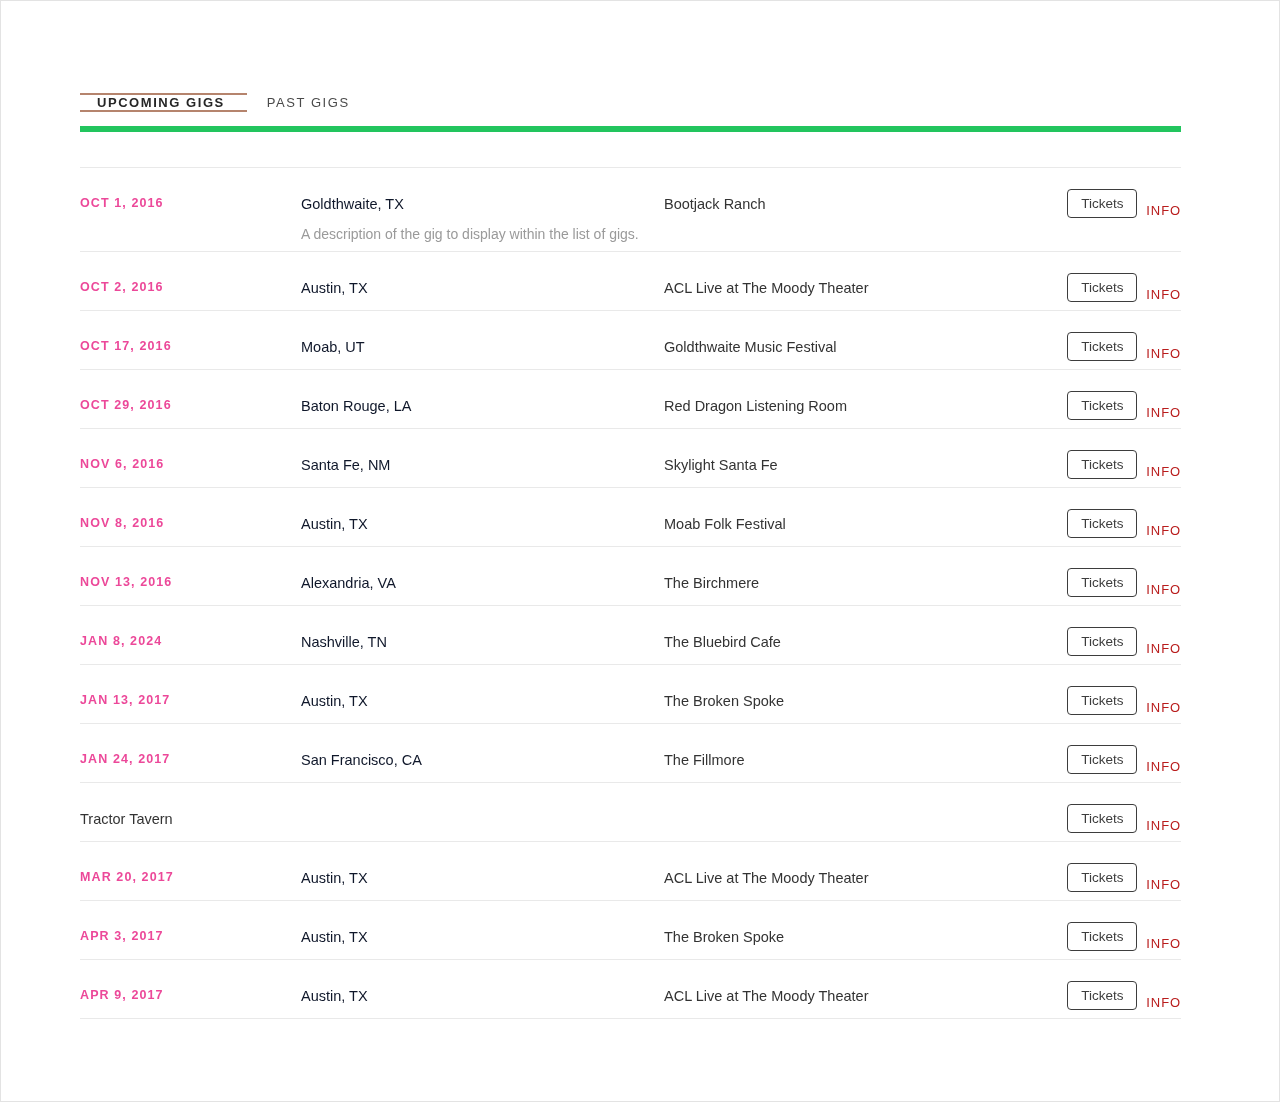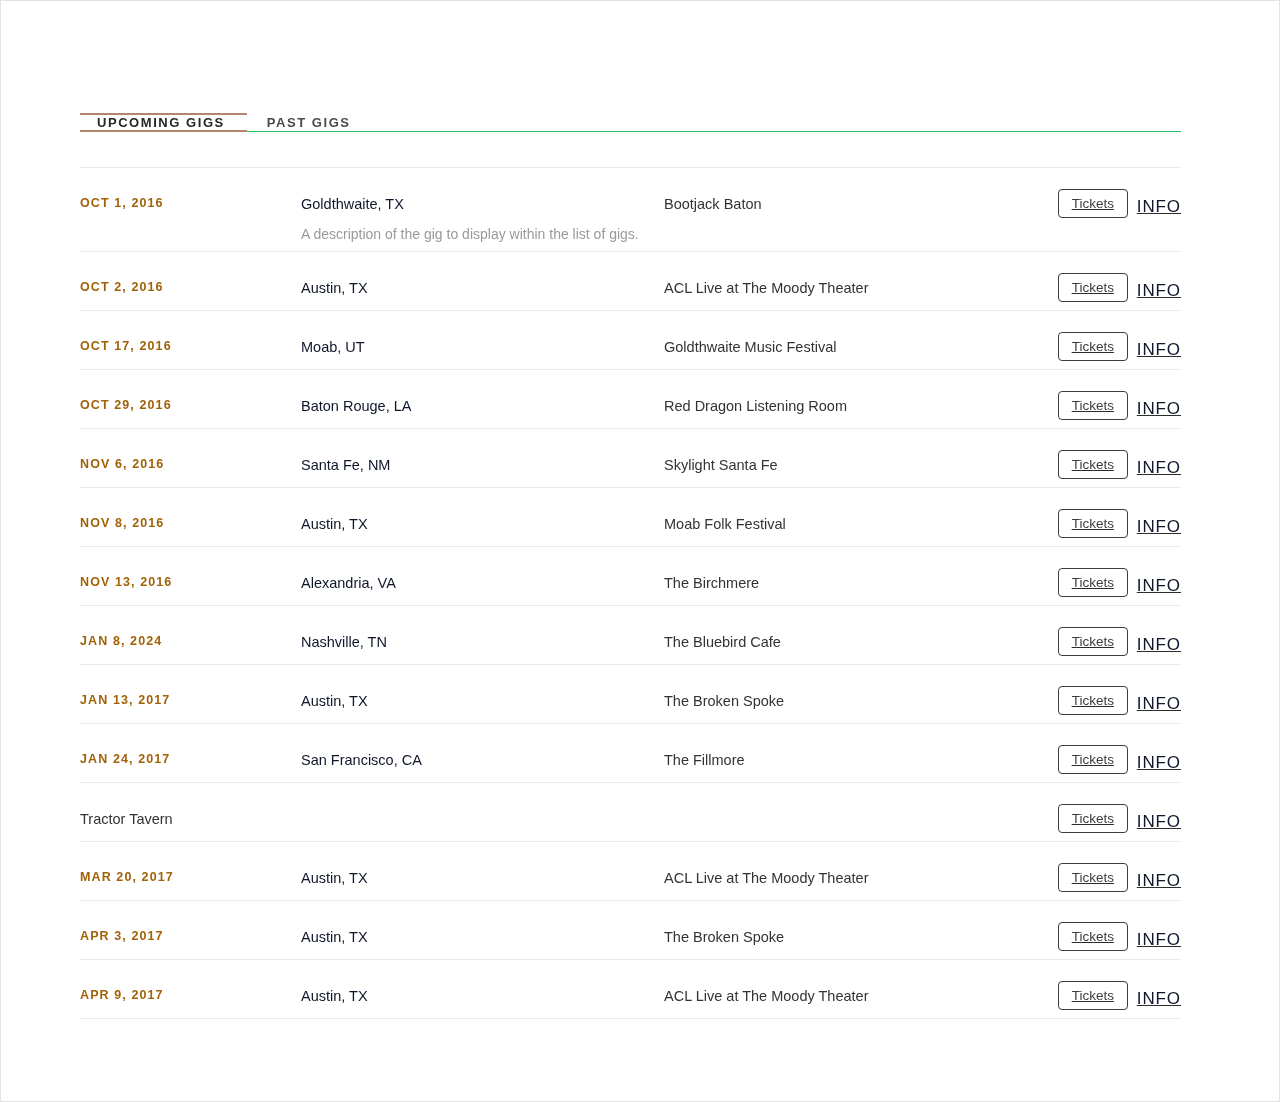--- a/index.html
+++ b/index.html
@@ -33,23 +33,23 @@
     width: 1101px;
   }
 
   
   .tab-strip {
     position: absolute;
     top: 76px;
     left: 0;
     width: 1101px;
     height: 55px;
-    border-bottom: 1px solid #22c55e;
+    border-bottom: 6px solid #22c55e;
     display: flex;
-    align-items: flex-end;
+    align-items: center;
   }
   .tab {
     display: flex;
     align-items: center;
     font-size: 13px;
     letter-spacing: 1.55px;
     text-transform: uppercase;
     cursor: pointer;
     background: transparent;
     border: none;
@@ -60,21 +60,21 @@
     color: #262626;
     font-weight: bold;
     border-top: 2px solid #b5846d;
     border-bottom: 2px solid #b5846d;
     margin-bottom: -1px;
     padding: 0 22px 0 17px;
     margin-left: 0px;
   }
   .tab.inactive {
     color: #4a4a4a;
-    font-weight: bold;
+    font-weight: normal;
     padding: 0 20px;
     border-top: 2px solid transparent;
     border-bottom: 2px solid transparent;
     margin-bottom: -1px;
   }
 
   
   .gig-list {
     position: absolute;
     top: 167px;
@@ -89,21 +89,21 @@
     padding-top: 0;
   }
   .gig-row:first-child { border-top: 1px solid #e9e9e9; margin-top: -1px; }
 
   .col-date {
     width: 221px;
     flex: 0 0 221px;
     font-size: 12.5px;
     font-weight: bold;
     letter-spacing: 1.1px;
-    color: #a16207;
+    color: #ec4899;
     padding-top: 28px;
     white-space: nowrap;
   }
   .col-city {
     width: 363px;
     flex: 0 0 363px;
     padding-top: 27px;
     padding-right: 12px;
   }
   .city-name {
@@ -122,47 +122,46 @@
     padding-top: 27px;
     font-size: 14.5px;
     color: #333333;
     line-height: 1.3;
     padding-right: 12px;
   }
   .col-actions {
     flex: 0 0 148px;
     width: 148px;
     display: flex;
-    align-items: center;
+    align-items: flex-end;
     justify-content: flex-end;
     padding-top: 21px;
     padding-right: 0px;
-    text-decoration: underline;
   }
   .tickets-btn {
     display: inline-flex;
     align-items: center;
     justify-content: center;
     width: 70px;
     height: 29px;
     border: 1px solid #3d3d3d;
     border-radius: 4px;
     background: #ffffff;
     color: #3d3d3d;
     font-size: 13.5px;
     font-family: "Liberation Sans", sans-serif;
     cursor: pointer;
     padding: 0;
     line-height: 1;
   }
   .info-link {
     margin-left: 9px;
-    font-size: 17px;
+    font-size: 13px;
     letter-spacing: 0.9px;
-    color: #0f172a;
+    color: #b91c1c;
     text-decoration: none;
     text-transform: uppercase;
     cursor: pointer;
     padding-top: 7px;
     white-space: nowrap;
   }
   .gig-row.has-desc { min-height: 85px; }
 </style>
 </head>
 <body>
@@ -179,21 +178,21 @@
       </button>
     </div>
 
     <div class="gig-list" id="gig-list">
         <div class="gig-row has-desc">
           <div class="col-date">OCT 1, 2016</div>
           <div class="col-city">
             <div class="city-name">Goldthwaite, TX</div>
             <div class="gig-desc">A description of the gig to display within the list of gigs.</div>
           </div>
-          <div class="col-venue">Bootjack Baton</div>
+          <div class="col-venue">Bootjack Ranch</div>
           <div class="col-actions">
             <button class="tickets-btn">Tickets</button>
             <a class="info-link">INFO</a>
           </div>
         </div>
         <div class="gig-row">
           <div class="col-date">OCT 2, 2016</div>
           <div class="col-city">
             <div class="city-name">Austin, TX</div>
           </div>

